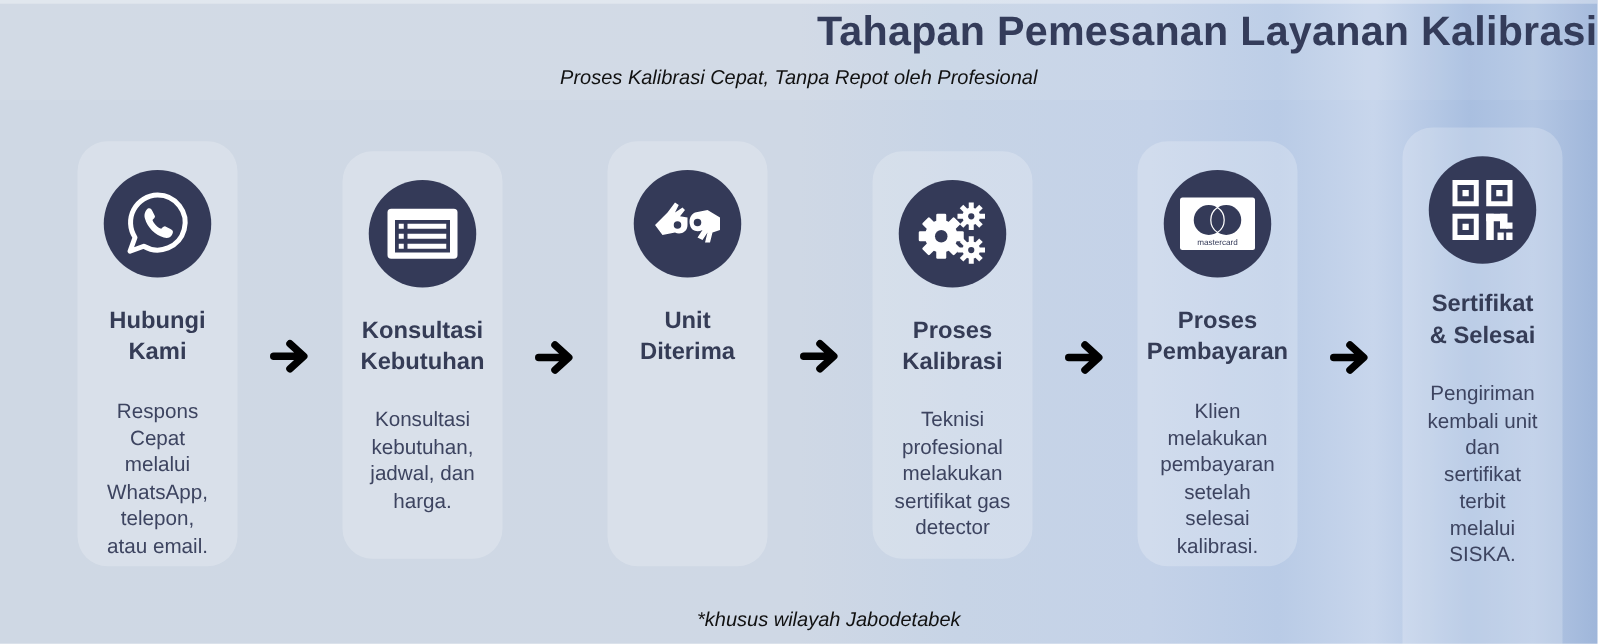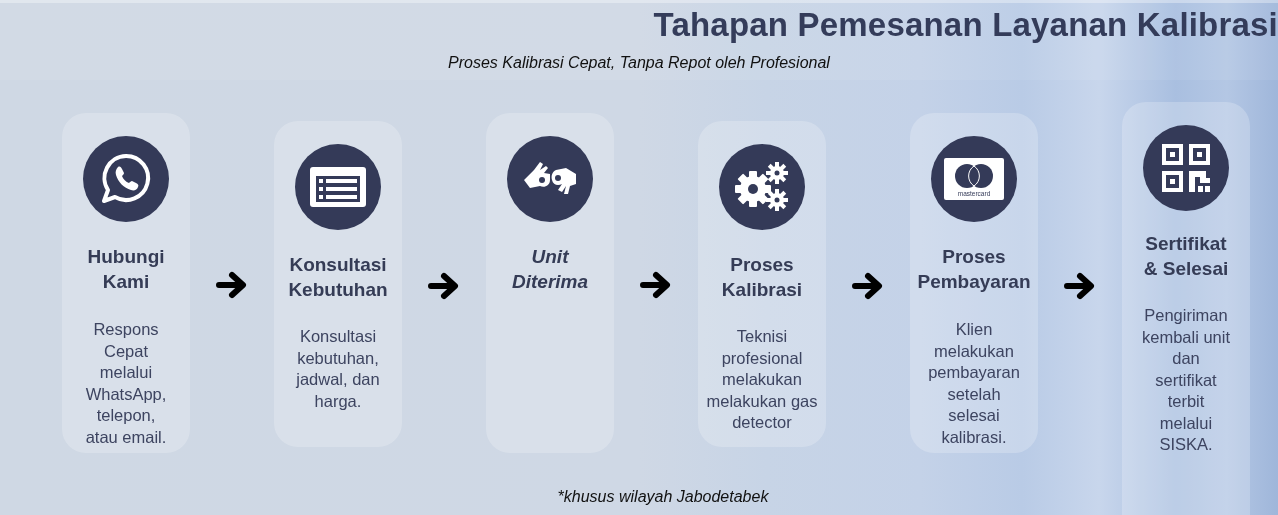--- a/index.html
+++ b/index.html
@@ -107,21 +107,21 @@
     <div>kebutuhan,</div>
     <div>jadwal, dan</div>
     <div>harga.</div>
   </div>
 </div>
 
 <svg class="arrow" style="left:428px; top:271px;" viewBox="0 0 32 30">
   <path d="M3 15 H26 M16 5 L27 15 L16 25" fill="none" stroke="#000" stroke-width="6" stroke-linecap="round" stroke-linejoin="round"></path>
 </svg>
 
-<div class="card" style="left:486px; top:113px; height:340px;font-style:italic;">
+<div class="card" style="left:486px; top:113px; height:340px;">
   <div class="icon-circle">
     <svg width="60" height="50" viewBox="0 0 60 50">
       <path d="M4 26 L14 16 L20 8 L23 10 L20 16 L26 12 L28 14 L24 19 L30 20 L30 26 C30 32 24 34 20 32 L10 34 Z" fill="#fff"></path>
       <circle cx="22" cy="26" r="3" fill="#343a58"></circle>
       <path d="M56 20 L46 14 L36 16 C32 18 31 22 32 26 C33 31 38 32 42 30 L38 36 L42 38 L46 32 L44 40 L48 40 L50 32 L56 30 Z" fill="#fff"></path>
       <circle cx="38" cy="24" r="3" fill="#343a58"></circle>
     </svg>
   </div>
   <div class="card-title">
     <div>Unit</div>
@@ -163,21 +163,21 @@
     </svg>
   </div>
   <div class="card-title">
     <div>Proses</div>
     <div>Kalibrasi</div>
   </div>
   <div class="card-desc" style="margin-top:24px;">
     <div>Teknisi</div>
     <div>profesional</div>
     <div>melakukan</div>
-    <div>melakukan gas</div>
+    <div>sertifikat gas</div>
     <div>detector</div>
   </div>
 </div>
 
 <svg class="arrow" style="left:852px; top:271px;" viewBox="0 0 32 30">
   <path d="M3 15 H26 M16 5 L27 15 L16 25" fill="none" stroke="#000" stroke-width="6" stroke-linecap="round" stroke-linejoin="round"></path>
 </svg>
 
 <div class="card" style="left:910px; top:113px; height:340px;">
   <div class="icon-circle">

